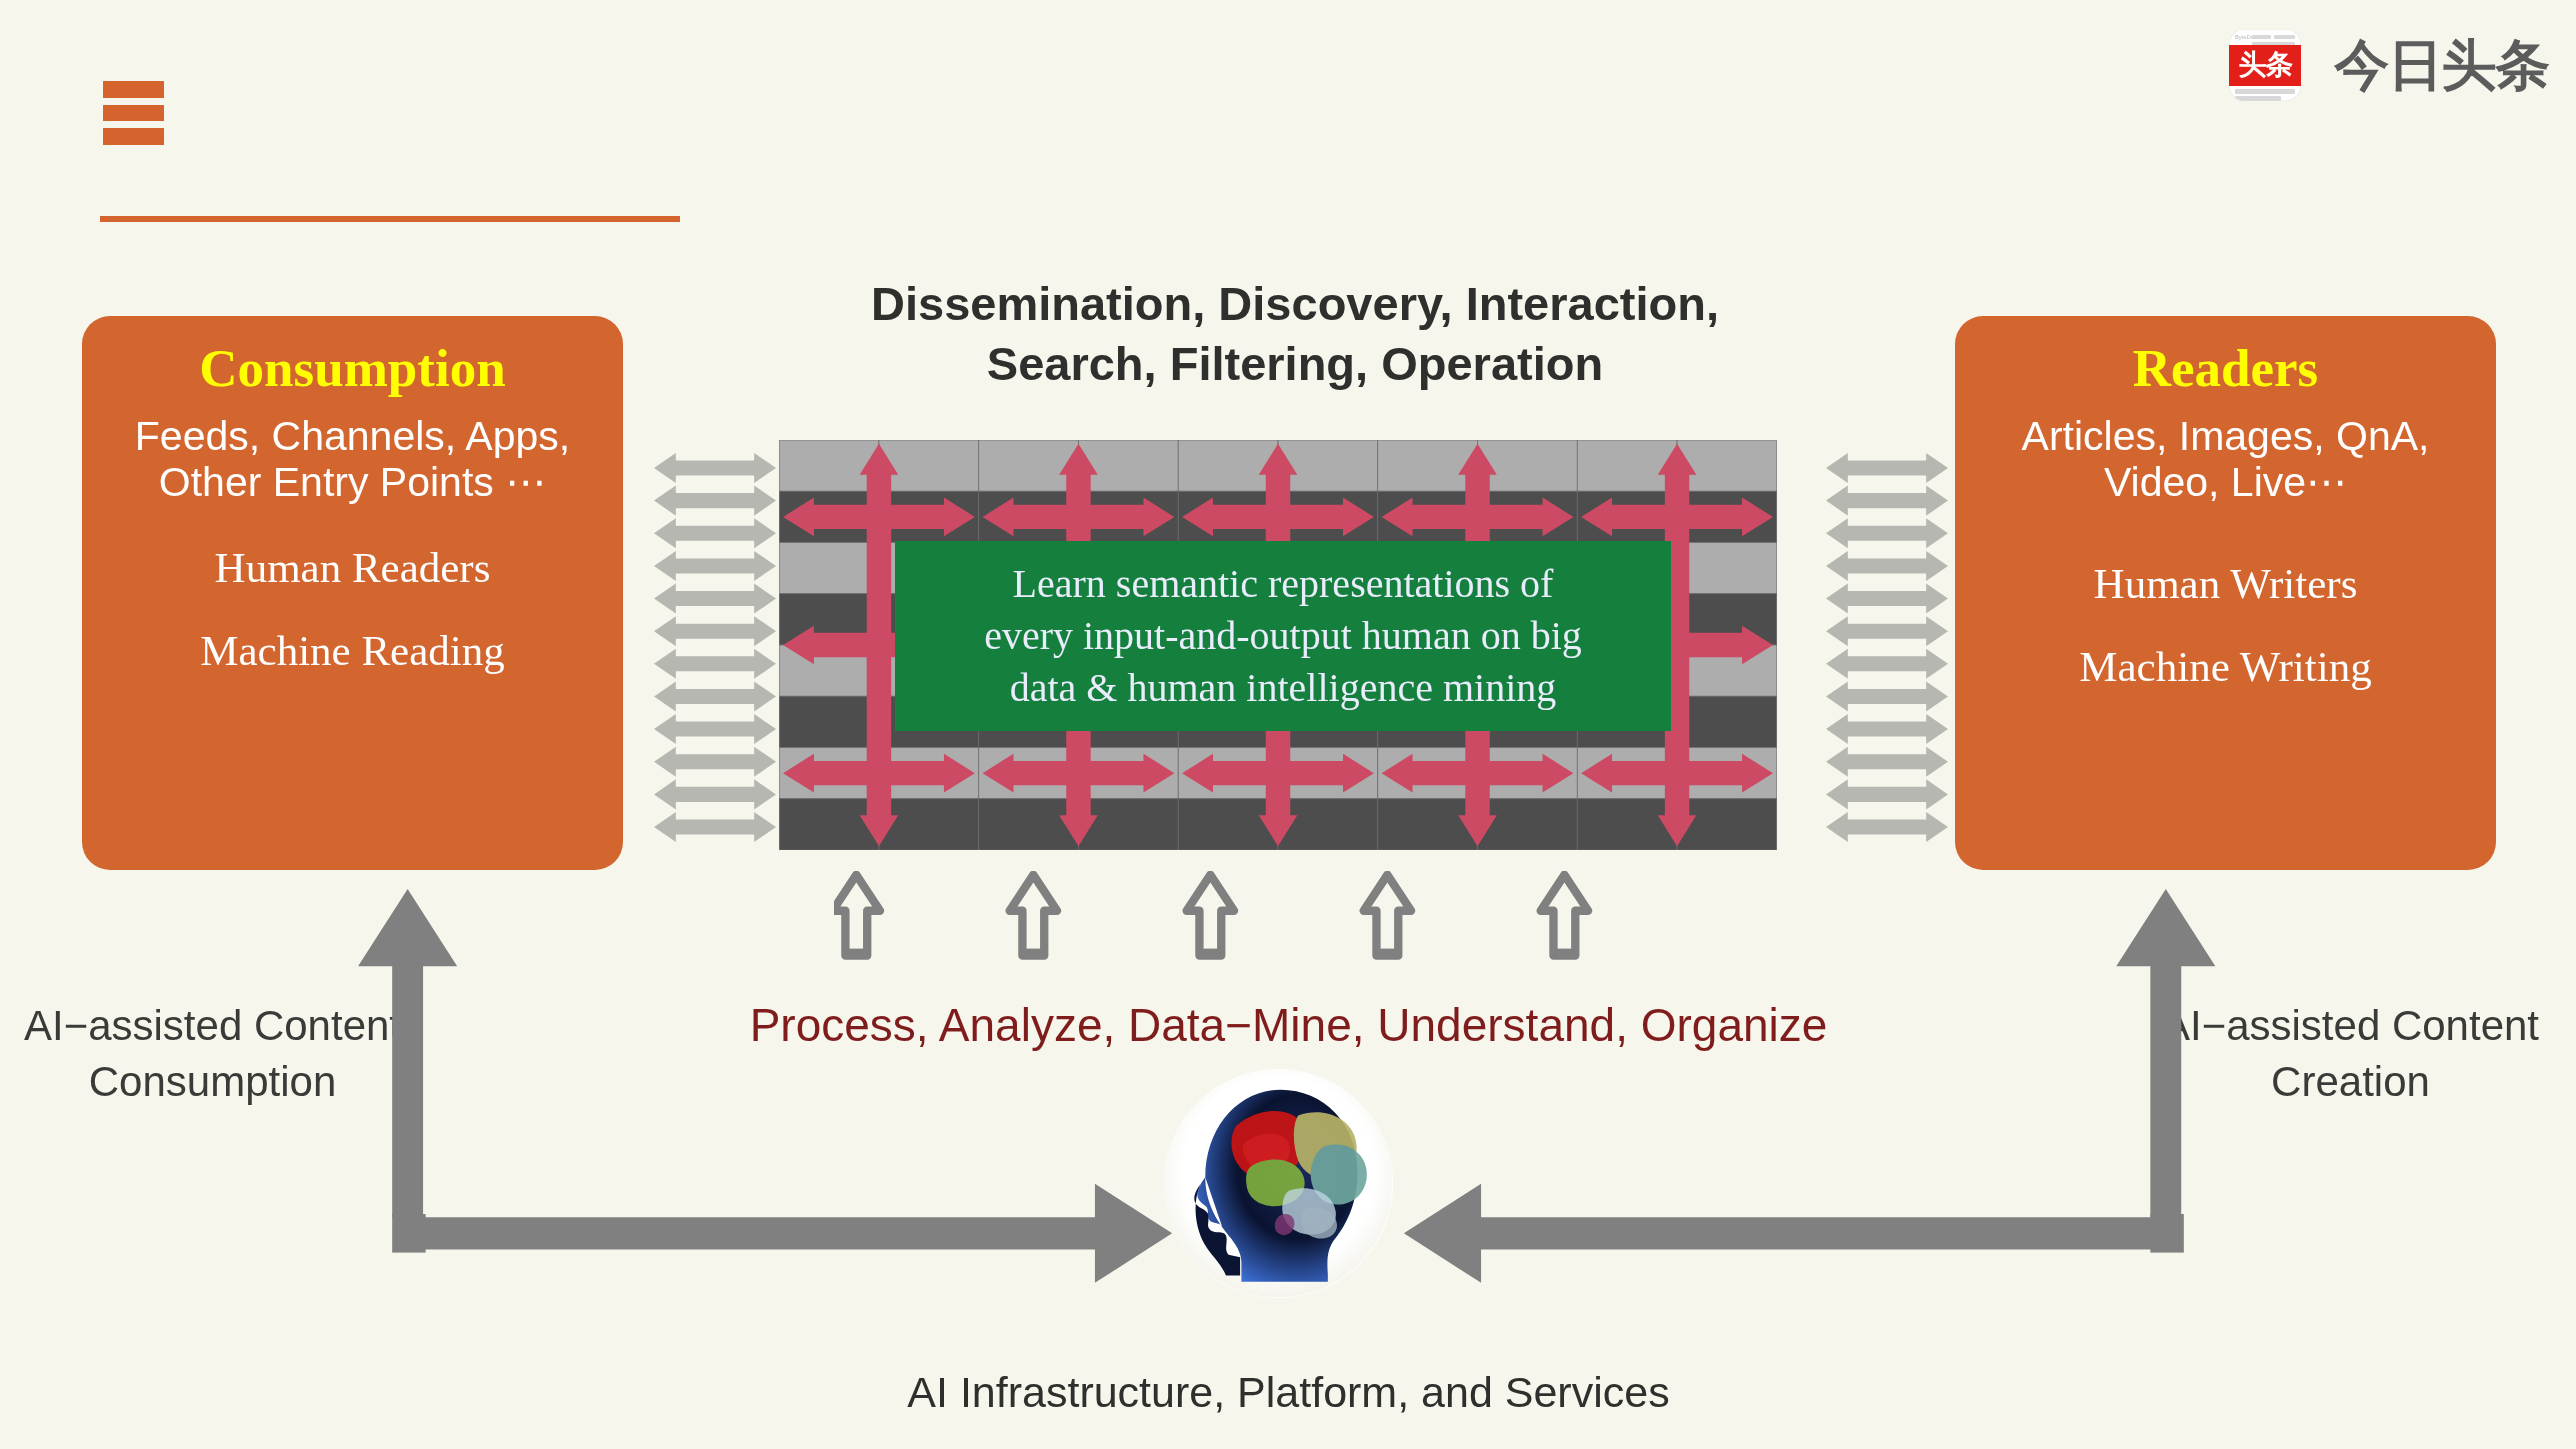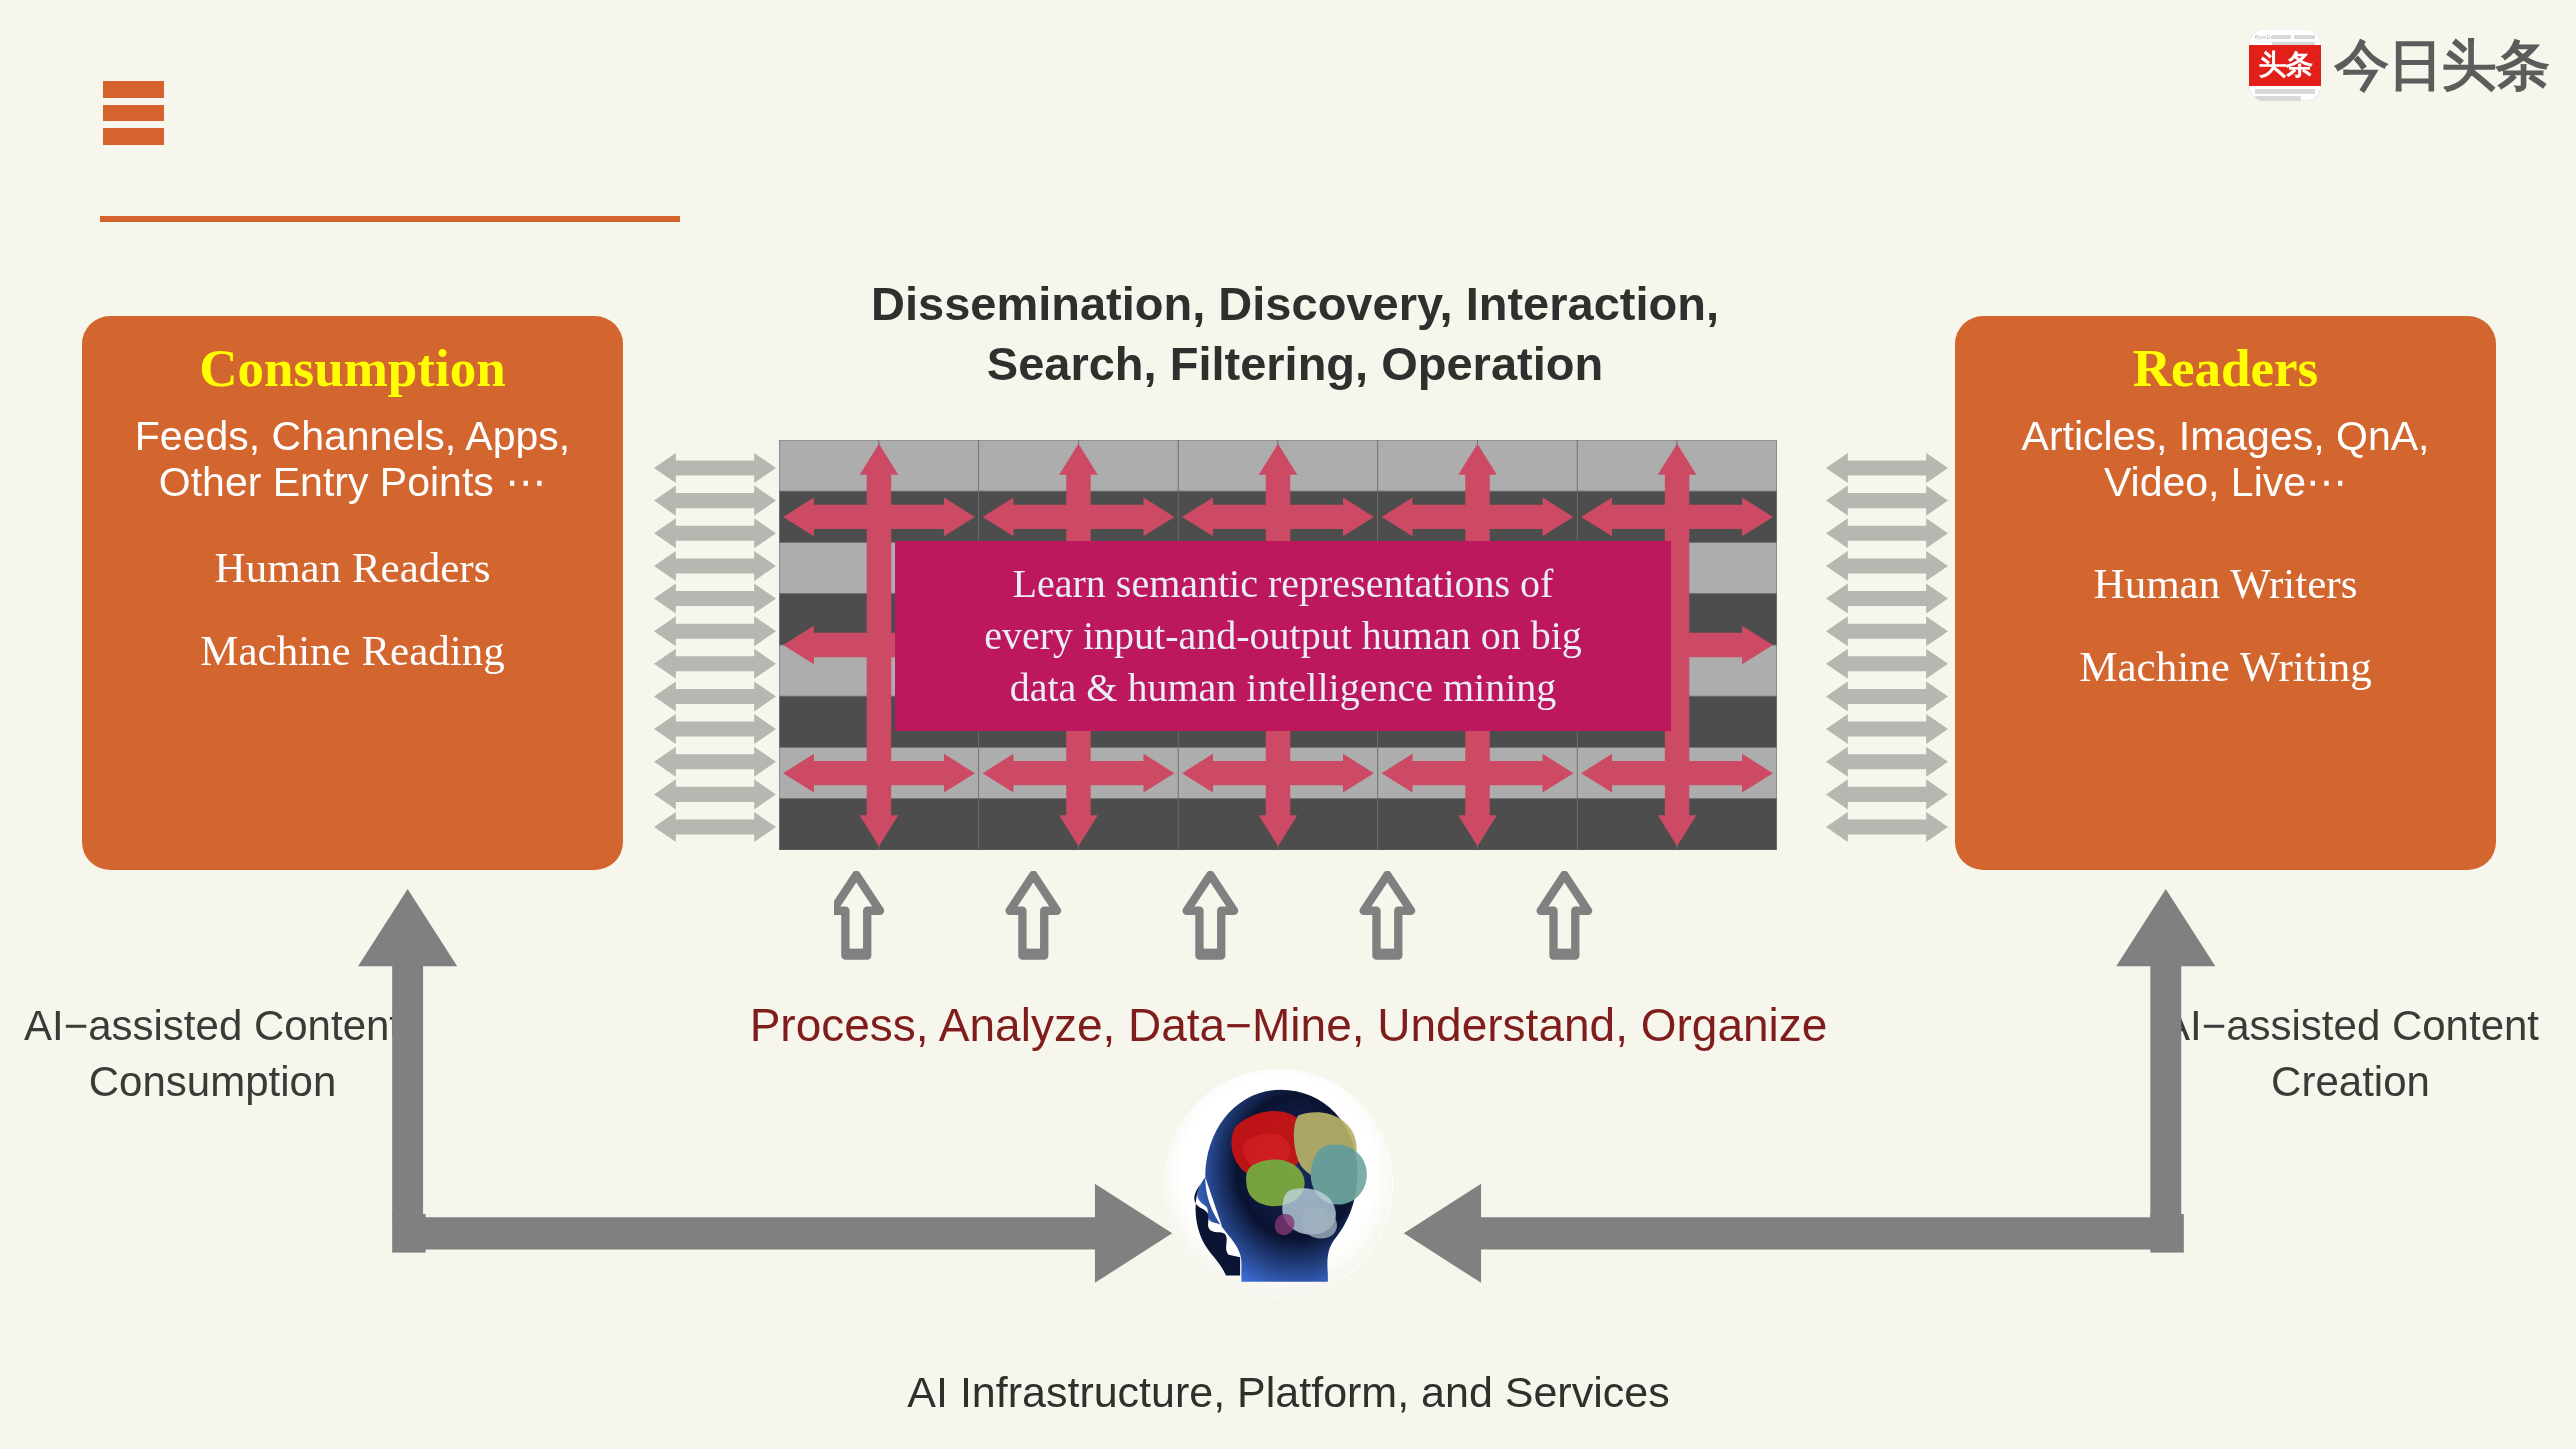--- a/index.html
+++ b/index.html
@@ -14,21 +14,21 @@
 
   
   .hamburger{position:absolute;left:103px;top:81px;width:61px;height:64px;
     display:flex;flex-direction:column;justify-content:space-between;}
   .hamburger i{display:block;height:16.7px;background:#d4632e;border-radius:0.6px;}
   .page-title{position:absolute;left:209px;top:84px;font-size:66px;color:#3a3a38;
     letter-spacing:-0.6px;white-space:nowrap;font-weight:400;}
   .title-rule{position:absolute;left:100px;top:216px;width:580px;height:5.8px;background:#d4632e;}
 
   
-  .logo{position:absolute;right:27px;top:29px;display:flex;align-items:center;gap:13px;}
+  .logo{position:absolute;right:27px;top:29px;display:flex;align-items:center;gap:33px;}
   .logo-mark{width:72px;height:72px;border-radius:15.5px;background:#ffffff;
      box-shadow:0 0 0 0.6px #e6e4da inset;position:relative;overflow:hidden;}
   .logo-mark .paper-line{position:absolute;background:#d8d8d8;height:4.5px;border-radius:1.3px;}
   .logo-mark .red-band{position:absolute;left:0;right:0;top:15.5px;height:41px;background:#e21f19;
      display:flex;align-items:center;justify-content:center;}
   .logo-mark .red-band span{color:#fff;font-size:28px;font-weight:700;line-height:1;
      font-family:"DejaVu Sans",sans-serif;letter-spacing:-1.3px;}
   .logo-mark .bd{position:absolute;left:5.8px;top:4.5px;font-size:5.8px;color:#b9b9b9;}
   .logo-word{font-size:55px;font-weight:700;color:#5c5c5c;
      font-family:"DejaVu Sans",sans-serif;letter-spacing:-1.3px;line-height:1;}
@@ -52,21 +52,21 @@
   
   .center-head{position:absolute;left:741px;top:274px;width:1108px;text-align:center;
      font-size:47px;color:#2f2f2d;line-height:1.28;font-weight:bold;}
 
   
   .grid-wrap{position:absolute;left:779px;top:440px;width:998px;height:410px;}
   .grid-svg{position:absolute;left:0;top:0;}
 
   
   .callout{position:absolute;left:895px;top:541px;width:776px;height:190px;
-     background:#be185d;display:flex;flex-direction:column;align-items:center;
+     background:#15803d;display:flex;flex-direction:column;align-items:center;
      justify-content:center;}
   .callout p{margin:0;color:#e9ecfb;font-family:"Liberation Serif",serif;font-size:40px;
      line-height:1.30;text-align:center;}
 
   
   .dblarrows{position:absolute;width:122px;}
   .dblarrows.l{left:654px;top:451px;}
   .dblarrows.r{left:1826px;top:451px;}
 
   

